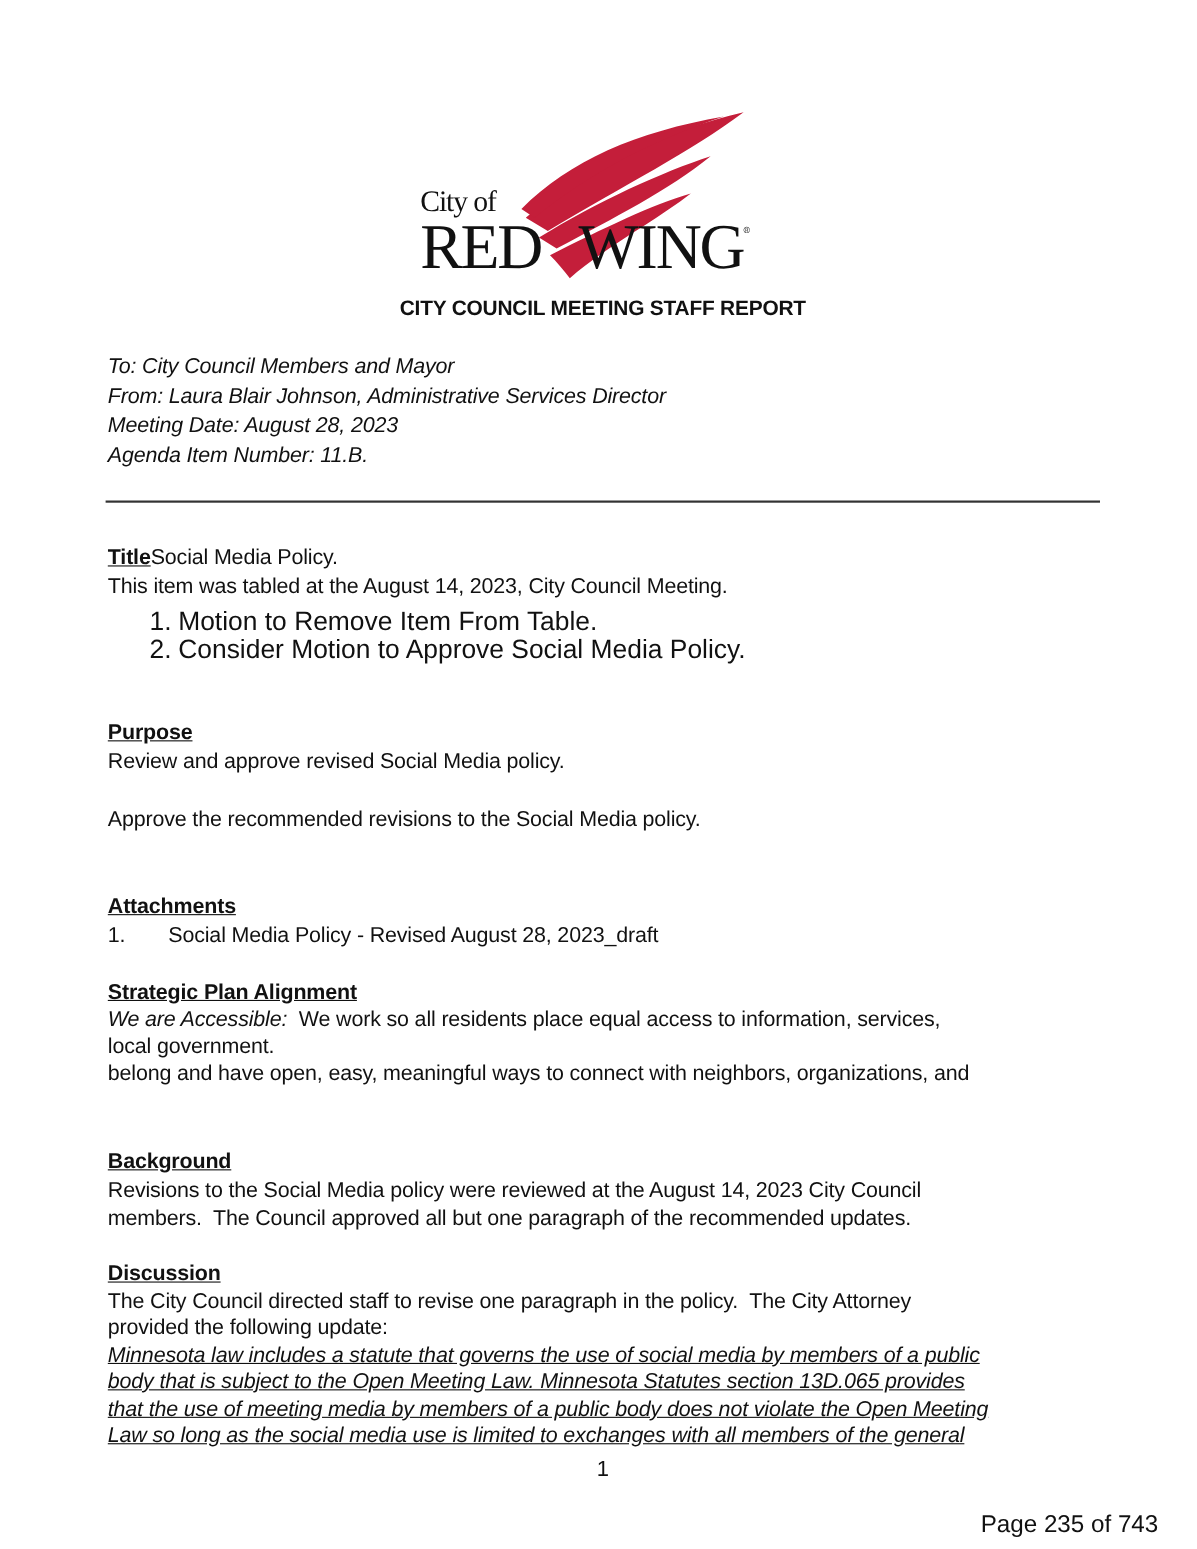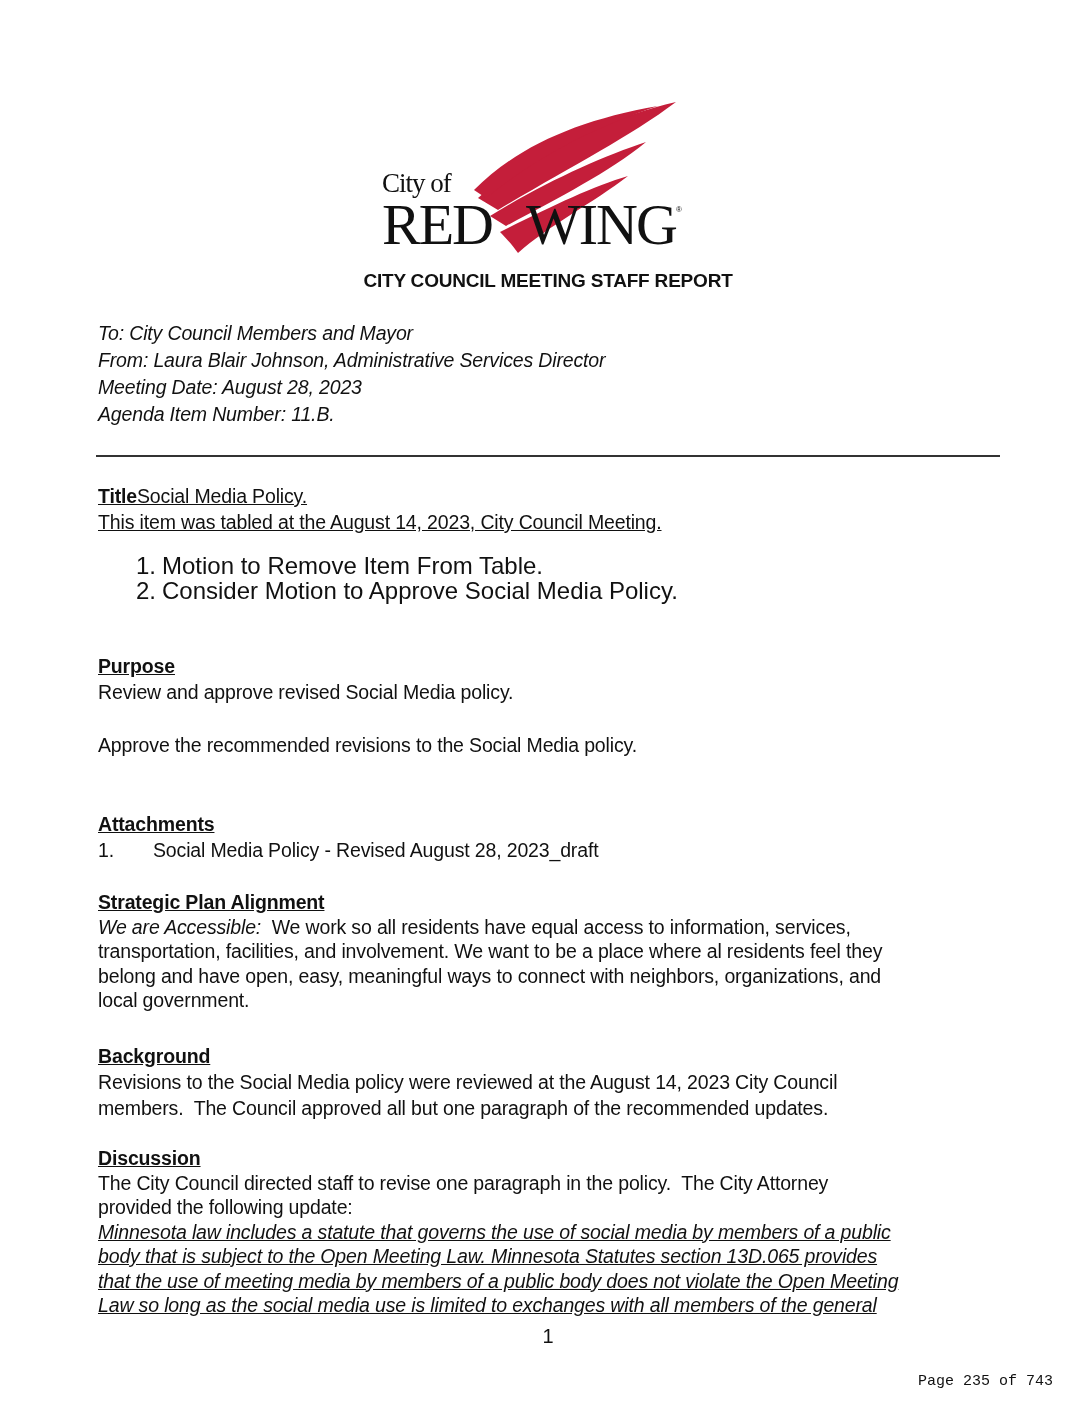--- a/index.html
+++ b/index.html
@@ -12,21 +12,21 @@
     .text { position: absolute; left: 98px; font-size: 19.5px; line-height: 26px; letter-spacing: -0.15px; white-space: nowrap; }
     .hdr-lines { top: 320px; line-height: 27px; font-style: italic; }
     .rule { position: absolute; left: 96px; width: 904px; top: 455px; height: 0; border-top: 2px solid #333333; }
     .u { text-decoration: underline; font-weight: bold; }
     .sec-head { font-weight: bold; text-decoration: underline; }
     .list { position: absolute; left: 136px; font-size: 24px; line-height: 25px; white-space: nowrap; }
     .list .num { display: inline-block; width: 26px; }
     .attach-num { display: inline-block; width: 55px; }
     .ul-text { text-decoration: underline; font-style: italic; }
     .page-num { position: absolute; top: 1325px; left: 0; width: 1096px; text-align: center; font-size: 20px; }
-    .page-of { position: absolute; top: 1373px; right: 35px; font-size: 15px; font-family: Liberation Mono, monospace; }
+    .page-of { position: absolute; top: 1373px; right: 35px; font-size: 22px; }
   </style>
 </head>
 <body>
 
 <div class="page">
 
   <div class="logo">
     <svg width="310" height="160" viewBox="0 0 310 160">
 
       <path d="M100 100 C 150 55, 230 20, 298 4 C 250 40, 190 70, 120 112 Z" fill="#c41e3a"></path>
@@ -46,21 +46,21 @@
 
   <div class="text hdr-lines">
     <div>To: City Council Members and Mayor</div>
     <div>From: Laura Blair Johnson, Administrative Services Director</div>
     <div>Meeting Date: August 28, 2023</div>
     <div>Agenda Item Number: 11.B.</div>
   </div>
 
   <div class="rule"></div>
 
-  <div class="text" style="top:483px;text-decoration:underline;">
+  <div class="text" style="top:494px;">
     <div><span class="u">Title</span><span>Social Media Policy.</span></div>
     <div>This item was tabled at the August 14, 2023, City Council Meeting.</div>
   </div>
 
   <div class="list" style="top:553px;">
     <div><span class="num">1.</span><span>Motion to Remove Item From Table.</span></div>
     <div><span class="num">2.</span><span>Consider Motion to Approve Social Media Policy.</span></div>
   </div>
 
   <div class="text" style="top:653px;">
@@ -72,24 +72,23 @@
     <div>Approve the recommended revisions to the Social Media policy.</div>
   </div>
 
   <div class="text" style="top:811px;">
     <div class="sec-head">Attachments</div>
     <div><span class="attach-num">1.</span><span>Social Media Policy - Revised August 28, 2023_draft</span></div>
   </div>
 
   <div class="text" style="top:890px; line-height:24.5px;">
     <div class="sec-head">Strategic Plan Alignment</div>
-    <div><i>We are Accessible:</i><span style="white-space:pre">  We work so all residents have equal access to information, services,</span></div>
-    <div>transportation, facilities, and involvement. We want to be a place where al residents feel they</div>
+    <div><i>We are Accessible:</i><span style="white-space:pre">  We work so all residents place equal access to information, services,</span></div>
+    <div>local government.</div>
     <div>belong and have open, easy, meaningful ways to connect with neighbors, organizations, and</div>
-    <div>local government.</div>
   </div>
 
   <div class="text" style="top:1043px;">
     <div class="sec-head">Background</div>
     <div style="white-space:pre">Revisions to the Social Media policy were reviewed at the August 14, 2023 City Council</div>
     <div style="white-space:pre">members.  The Council approved all but one paragraph of the recommended updates.</div>
   </div>
 
   <div class="text" style="top:1146px; line-height:24.5px;">
     <div class="sec-head">Discussion</div>

